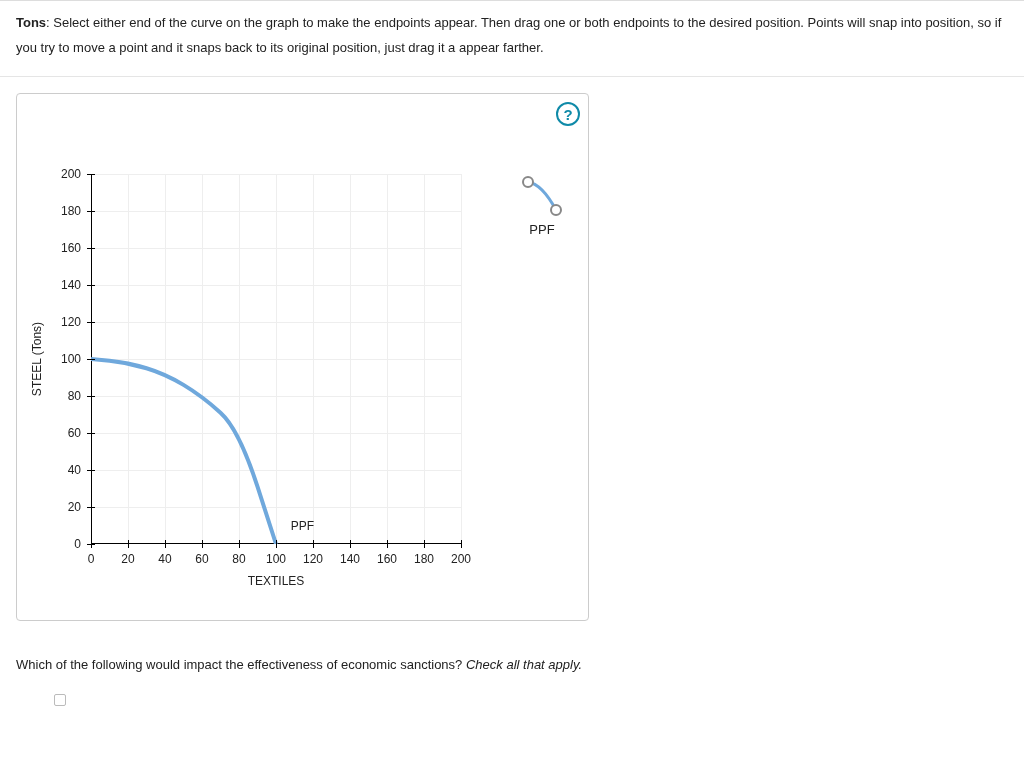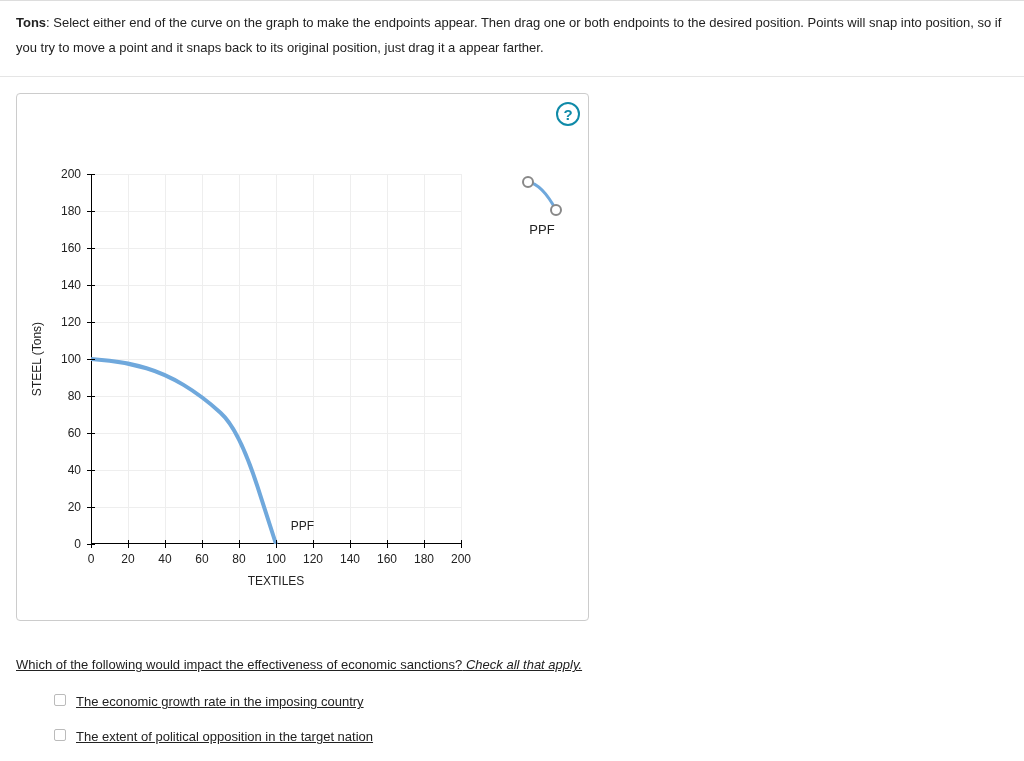--- a/index.html
+++ b/index.html
@@ -72,21 +72,21 @@
     position: absolute;
     right: 26px;
     top: 82px;
     text-align: center;
   }
   .legend-swatch {
     width: 40px; height: 40px; margin: 0 auto 6px auto;
     position: relative;
   }
   .legend-swatch svg { width: 100%; height: 100%; }
-  .question-block { padding: 18px 16px 0 16px; line-height: 1.6; text-decoration: underline; }
+  .question-block { padding: 18px 16px 0 16px; line-height: 1.6; }
   .question-text { margin-bottom: 16px; }
   .question-text .instr { font-style: italic; }
   .option-row {
     display: flex; align-items: flex-start;
     margin: 0 0 14px 38px; gap: 10px; font-size: 13px;
   }
   .chk {
     width: 12px; height: 12px; border: 1px solid #bbb;
     background: #fff; flex: 0 0 auto; margin-top: 2px;
     border-radius: 2px; cursor: pointer;
@@ -195,21 +195,16 @@
     </div>
   </div>
 
   <div class="question-block">
     <div class="question-text">
       <span>Which of the following would impact the effectiveness of economic sanctions?</span>
       <span class="instr">Check all that apply.</span>
     </div>
     <div class="option-row">
       <div class="chk"></div>
-      <span>The economic growth rate in the imposing country</span>
-    </div>
-    <div class="option-row">
-      <div class="chk"></div>
-      <span>The extent of political opposition in the target nation</span>
     </div>
 
   </div>
 </div>
 
 </body></html>

